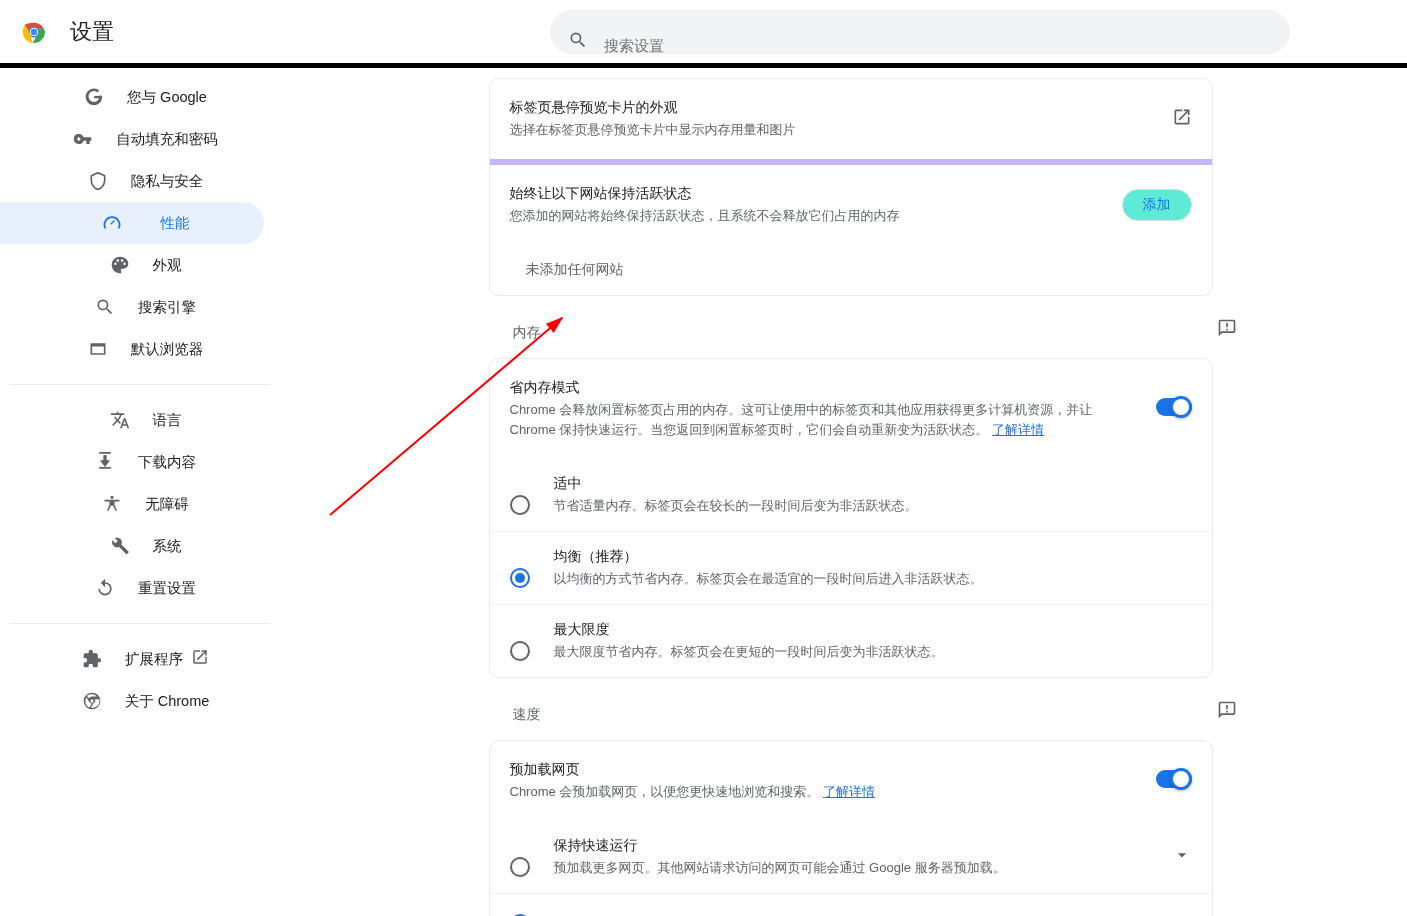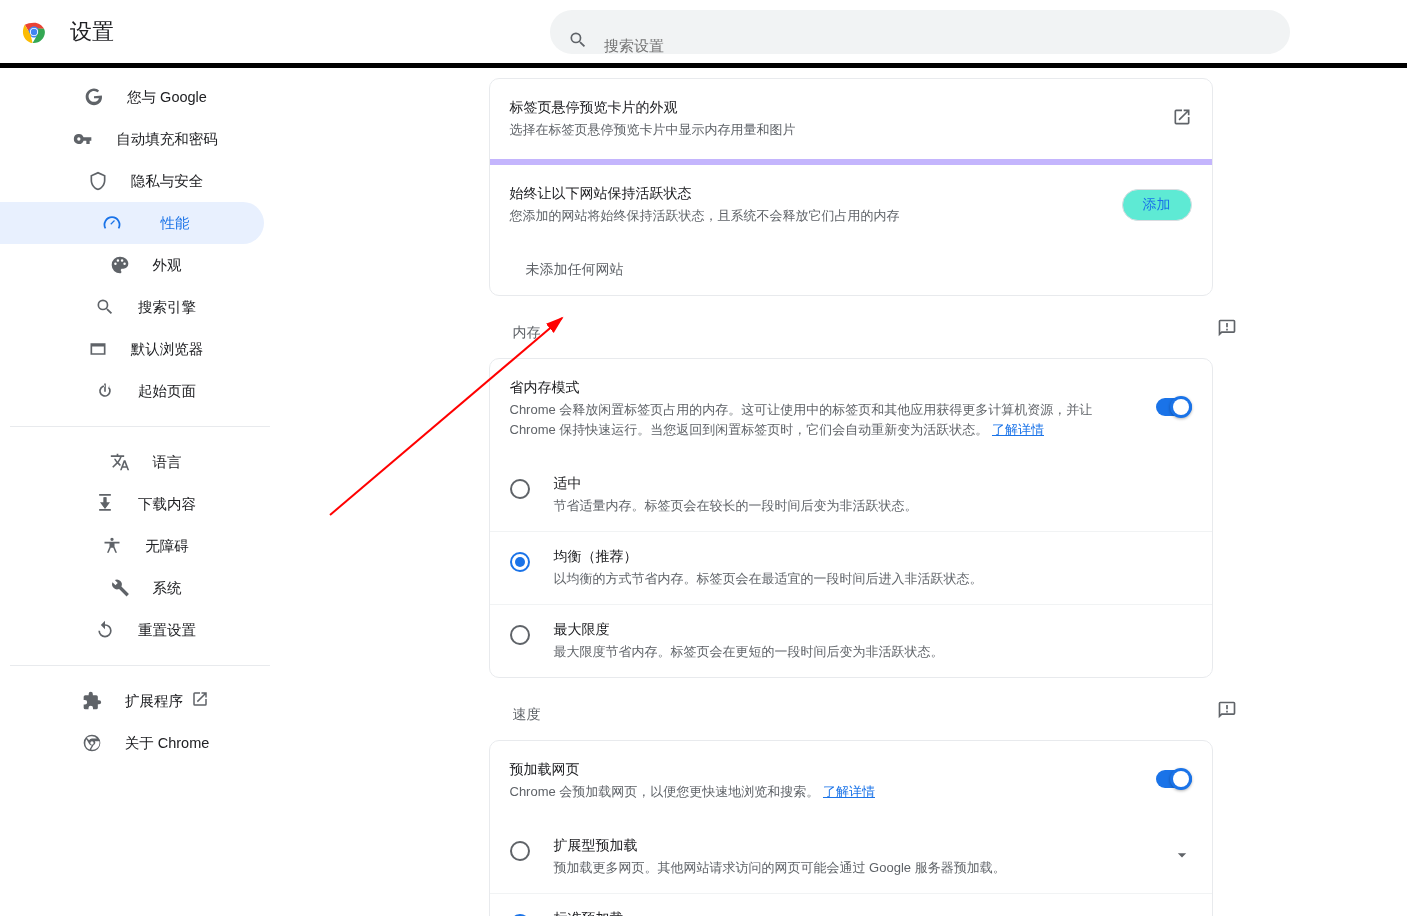--- a/index.html
+++ b/index.html
@@ -43,21 +43,21 @@
 
 .indent { padding: 16px 20px 16px 36px; font-size: 14px; color: #5f6368; }
 
 .btn-outline { border: 1px solid #dadce0; background: #5eead4; color: #1a73e8; border-radius: 18px; padding: 6px 20px; font-size: 14px; cursor: pointer; }
 .launch-ic { color: #5f6368; }
 
 .toggle { position: relative; width: 36px; height: 18px; background: #1a73e8; border-radius: 9px; display: inline-block; }
 .toggle::after { content: ''; position: absolute; right: 0; top: -2px; width: 22px; height: 22px; background: #1a73e8; border-radius: 50%; box-shadow: 0 1px 3px rgba(0,0,0,0.3); }
 .toggle::before { content: ''; position: absolute; right: 3px; top: 1px; width: 16px; height: 16px; background: #fff; border-radius: 50%; z-index: 2; }
 
-.radio-row { display: flex; align-items: flex-start; padding: 16px 20px; }
+.radio-row { display: flex; align-items: flex-end; padding: 16px 20px; }
 .radio-row + .radio-row { border-top: 1px solid #f1f3f4; }
 .radio { width: 20px; height: 20px; border: 2px solid #5f6368; border-radius: 50%; flex-shrink: 0; margin-top: 4px; position: relative; }
 .radio.checked { border-color: #1a73e8; }
 .radio.checked::after { content: ''; position: absolute; top: 3px; left: 3px; width: 10px; height: 10px; background: #1a73e8; border-radius: 50%; }
 .radio-txt { margin-left: 24px; flex: 1; }
 .radio-txt .ttl { font-size: 14px; color: #202124; }
 .radio-txt .sub { font-size: 13px; color: #5f6368; margin-top: 4px; }
 .expand { color: #5f6368; align-self: center; margin-left: 12px; }
 
 .arrow-overlay { position: absolute; pointer-events: none; top: 0; left: 0; width: 1407px; height: 916px; }
@@ -139,28 +139,20 @@
         <span class="label">搜索引擎</span>
       </div>
     <div class="side-item">
         <span class="icon">
           <svg width="20" height="20" viewBox="0 0 24 24">
             <path fill="currentColor" d="M3 5h18v14H3V5zm2 4v8h14V9H5zm0-2h14V7H5v0z"></path>
           </svg>
         </span>
         <span class="label">默认浏览器</span>
       </div>
-    <div class="side-item">
-        <span class="icon">
-          <svg width="20" height="20" viewBox="0 0 24 24">
-            <path fill="currentColor" d="M13 3h-2v10h2V3zm4.8 2.2l-1.4 1.4A7 7 0 1112 5v2a5 5 0 103.5 1.5l1.3-1.3z"></path>
-          </svg>
-        </span>
-        <span class="label">起始页面</span>
-      </div>
     <div class="sep"></div>
     <div class="side-item">
         <span class="icon">
           <svg width="20" height="20" viewBox="0 0 24 24">
             <path fill="currentColor" d="M12.9 15l-2.6-2.5.03-.03A17.5 17.5 0 0014 6h3V4h-7V2H8v2H1v2h11a15.6 15.6 0 01-3 5.3A15.6 15.6 0 016.8 8H4.7a17.5 17.5 0 003 4.5L2.6 17.6 4 19l5-5 3.1 3.1.8-2.1zM18.5 10h-2L12 22h2l1.1-3h4.8l1.1 3h2l-4.5-12zm-2.6 7l1.6-4.3L19.1 17h-3.2z"></path>
           </svg>
         </span>
         <span class="label">语言</span>
       </div>
     <div class="side-item">
@@ -289,21 +281,21 @@
         <div class="row">
           <div class="txt">
             <div class="ttl">预加载网页</div>
             <div class="sub"><span>Chrome 会预加载网页，以便您更快速地浏览和搜索。</span> <a href="#">了解详情</a></div>
           </div>
           <div class="ctrl"><span class="toggle"></span></div>
         </div>
         <div class="radio-row">
           <span class="radio"></span>
           <div class="radio-txt">
-            <div class="ttl">扩展型预加载</div>
+            <div class="ttl">保持快速运行</div>
             <div class="sub">预加载更多网页。其他网站请求访问的网页可能会通过 Google 服务器预加载。</div>
           </div>
           <span class="expand"><svg width="20" height="20" viewBox="0 0 24 24">
                 <path fill="currentColor" d="M7 10l5 5 5-5z"></path>
               </svg></span>
         </div>
         <div class="radio-row">
           <span class="radio checked"></span>
           <div class="radio-txt">
             <div class="ttl">标准预加载</div>

